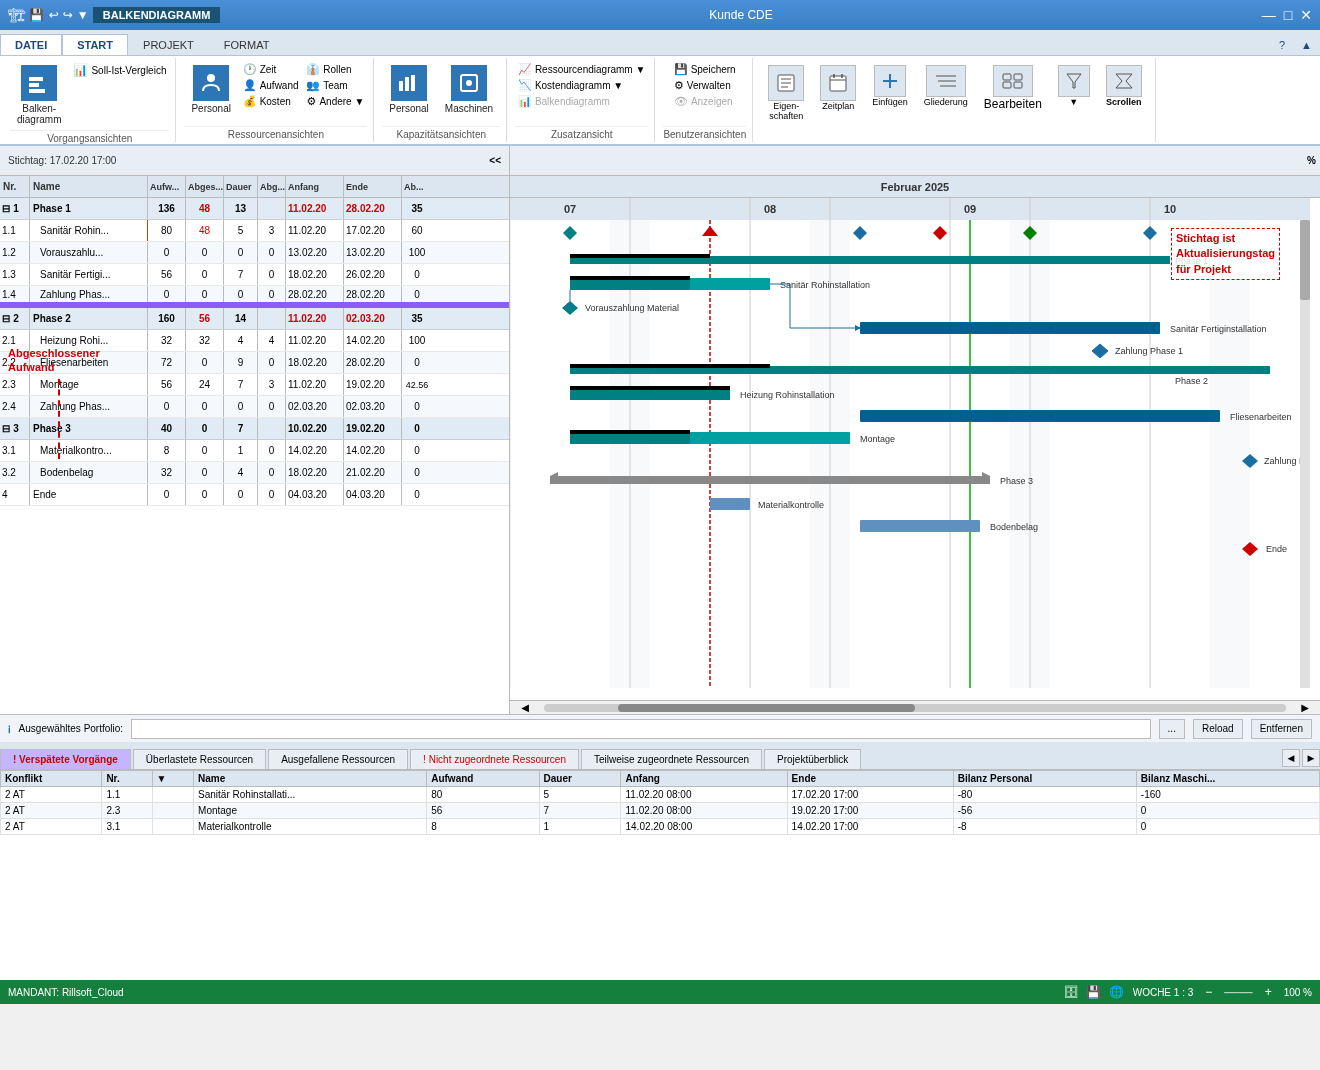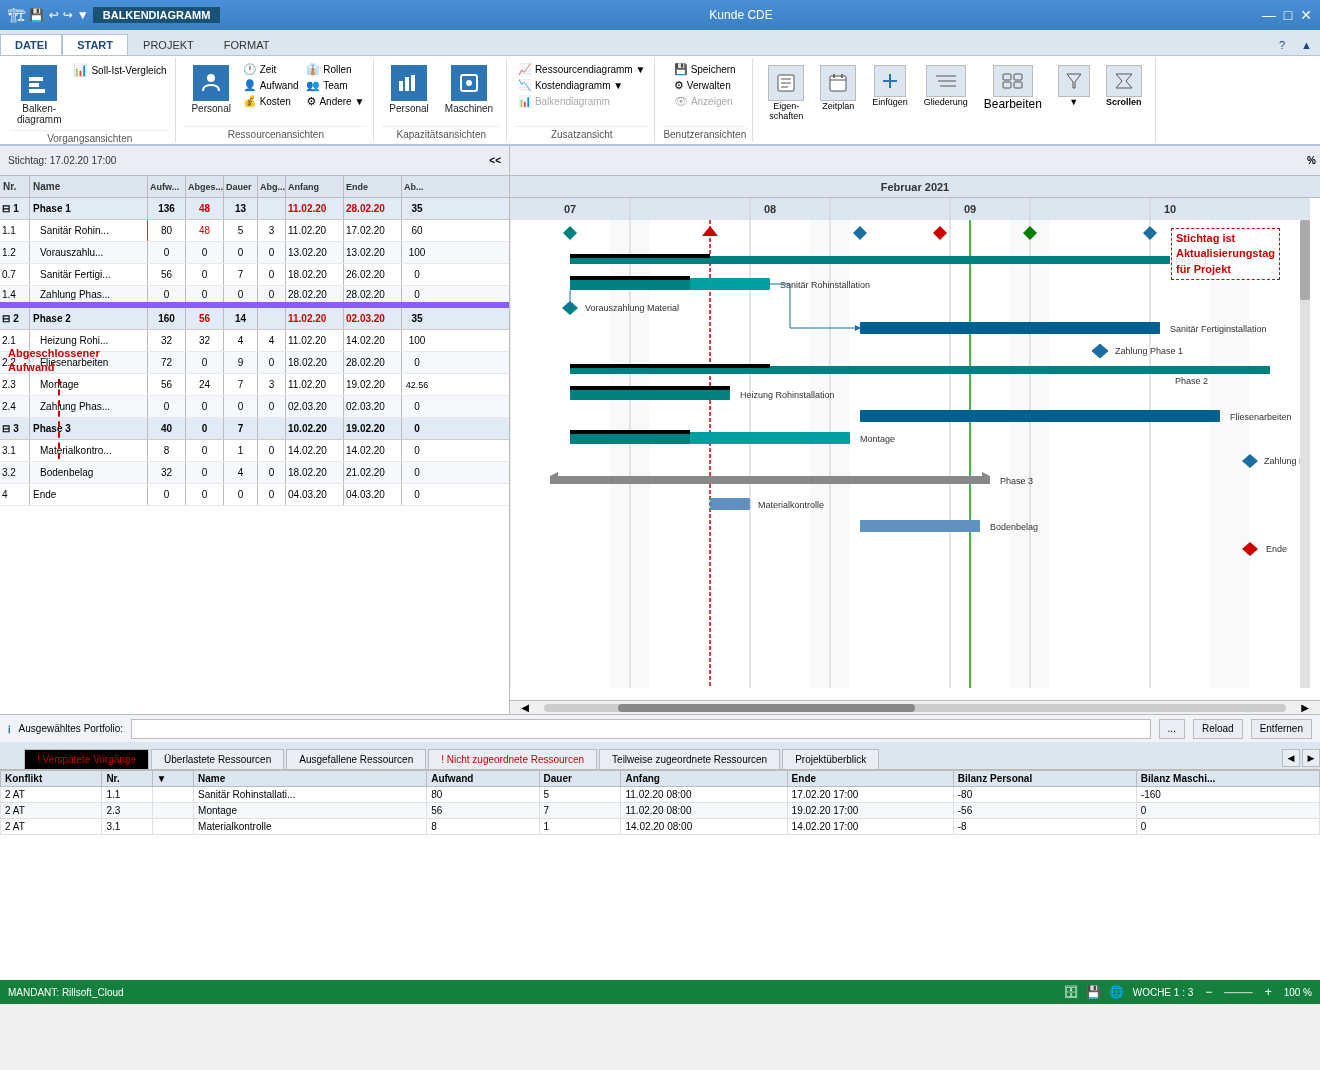--- a/index.html
+++ b/index.html
@@ -31,21 +31,21 @@
 
     
     .main-area { height: 660px; display: flex; background: #fff; }
     .gantt-left { width: 510px; border-right: 1px solid #bbb; display: flex; flex-direction: column; }
     .gantt-row { height: 22px; display: flex; align-items: center; border-bottom: 1px solid #e8e8e8; font-size: 10px; }
     .gantt-row.phase-row { background: #e0ebf5; font-weight: bold; }
 
     
     .bottom-tabs { height: 28px; background: #dce6f0; display: flex; align-items: flex-end; border-bottom: 1px solid #bbb; }
     .bottom-tab { padding: 4px 12px; cursor: pointer; font-size: 10px; border: 1px solid #bbb; border-bottom: none; margin-right: 2px; background: #e8eef4; }
-    .bottom-tab.active { background: #000000; border-bottom-color: white; font-weight: normal; margin-left: 24px; }
+    .bottom-tab.active { background: #c4b5fd; border-bottom-color: white; font-weight: bold; }
     .bottom-tab.warning { color: #cc0000; }
 
     
     .bottom-area { height: 210px; background: white; overflow: hidden; }
     .bottom-table { width: 100%; border-collapse: collapse; font-size: 10px; }
     .bottom-table th { background: #dce6f0; border: 1px solid #bbb; padding: 2px 4px; font-weight: bold; text-align: left; }
     .bottom-table td { border: 1px solid #e0e0e0; padding: 2px 4px; }
     .bottom-table tr:nth-child(even) { background: #f5f8fc; }
 
     
@@ -363,21 +363,21 @@
         <div style="width:38px; border-right:1px solid #bbb; height:100%; display:flex; align-items:center; padding:0 2px; justify-content:center;">0</div>
         <div style="width:38px; border-right:1px solid #bbb; height:100%; display:flex; align-items:center; padding:0 2px; justify-content:center;">0</div>
         <div style="width:34px; border-right:1px solid #bbb; height:100%; display:flex; align-items:center; padding:0 2px; justify-content:center;">0</div>
         <div style="width:28px; border-right:1px solid #bbb; height:100%; display:flex; align-items:center; padding:0 2px; justify-content:center;">0</div>
         <div style="width:58px; border-right:1px solid #bbb; height:100%; display:flex; align-items:center; padding:0 2px;">13.02.20</div>
         <div style="width:58px; border-right:1px solid #bbb; height:100%; display:flex; align-items:center; padding:0 2px;">13.02.20</div>
         <div style="width:30px; height:100%; display:flex; align-items:center; padding:0 2px; justify-content:center;">100</div>
       </div>
 
       <div class="gantt-row" style="height:22px; display:flex; align-items:center; background:white; font-size:10px; border-bottom:1px solid #e8e8e8;">
-        <div style="width:30px; border-right:1px solid #bbb; height:100%; display:flex; align-items:center; padding:0 2px;">0.7</div>
+        <div style="width:30px; border-right:1px solid #bbb; height:100%; display:flex; align-items:center; padding:0 2px;">1.3</div>
         <div style="width:118px; border-right:1px solid #bbb; height:100%; display:flex; align-items:center; padding:0 3px; padding-left:10px;">Sanitär Fertigi...</div>
         <div style="width:38px; border-right:1px solid #bbb; height:100%; display:flex; align-items:center; padding:0 2px; justify-content:center;">56</div>
         <div style="width:38px; border-right:1px solid #bbb; height:100%; display:flex; align-items:center; padding:0 2px; justify-content:center;">0</div>
         <div style="width:34px; border-right:1px solid #bbb; height:100%; display:flex; align-items:center; padding:0 2px; justify-content:center;">7</div>
         <div style="width:28px; border-right:1px solid #bbb; height:100%; display:flex; align-items:center; padding:0 2px; justify-content:center;">0</div>
         <div style="width:58px; border-right:1px solid #bbb; height:100%; display:flex; align-items:center; padding:0 2px;">18.02.20</div>
         <div style="width:58px; border-right:1px solid #bbb; height:100%; display:flex; align-items:center; padding:0 2px;">26.02.20</div>
         <div style="width:30px; height:100%; display:flex; align-items:center; padding:0 2px; justify-content:center;">0</div>
       </div>
 
@@ -503,21 +503,21 @@
     </div>
   </div>
 
   <div style="flex:1; display:flex; flex-direction:column; overflow:hidden; position:relative;">
 
     <div style="height:30px; background:#e8eef4; border-bottom:1px solid #bbb; display:flex; align-items:center; justify-content:flex-end; padding:0 4px; font-size:10px;">
       <span style="font-weight:bold;">%</span>
     </div>
 
     <div style="height:22px; background:#dce6f0; border-bottom:1px solid #bbb; display:flex; align-items:center; font-size:11px; font-weight:bold; color:#333; position:relative;">
-      <div style="text-align:center; width:100%;">Februar 2021</div>
+      <div style="text-align:center; width:100%;">Februar 2025</div>
     </div>
 
     <div style="flex:1; position:relative; overflow:hidden;">
       <svg width="800" height="490" viewBox="0 0 800 490" style="position:absolute; top:0; left:0;">
 
         <rect x="0" y="0" width="800" height="22" fill="#dce6f0"></rect>
 
         <line x1="0" y1="0" x2="0" y2="490" stroke="#ddd" stroke-width="1"></line>
 
         <rect x="100" y="22" width="40" height="468" fill="#f0f4f8" opacity="0.5"></rect>

